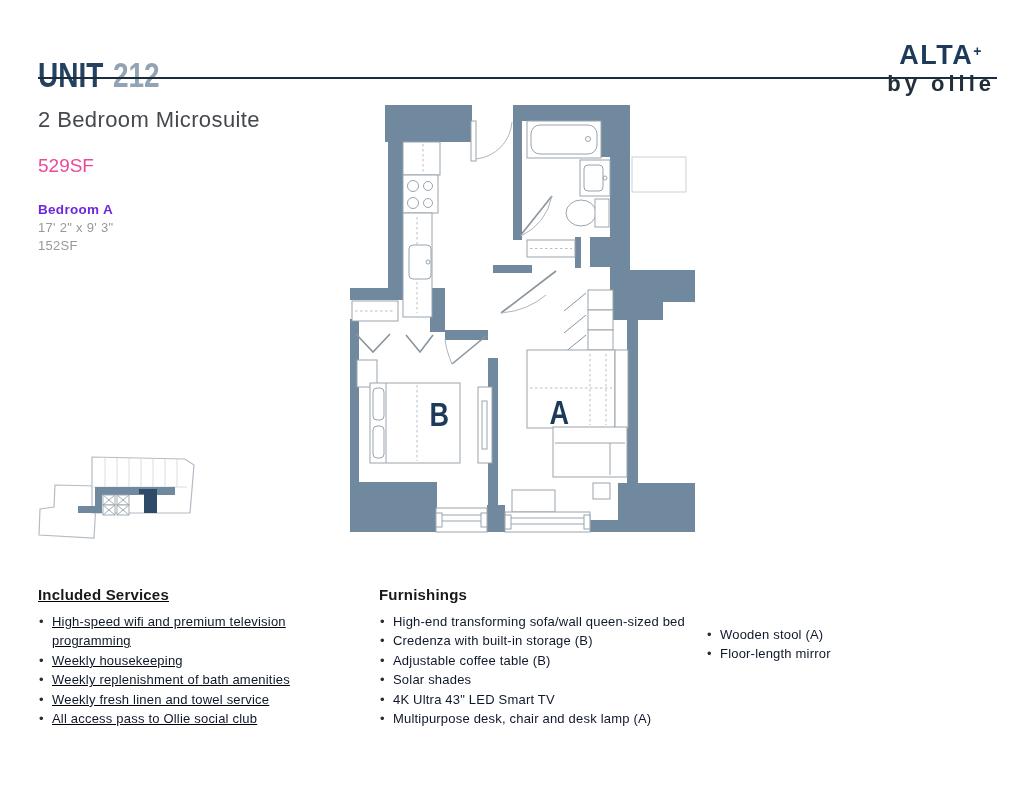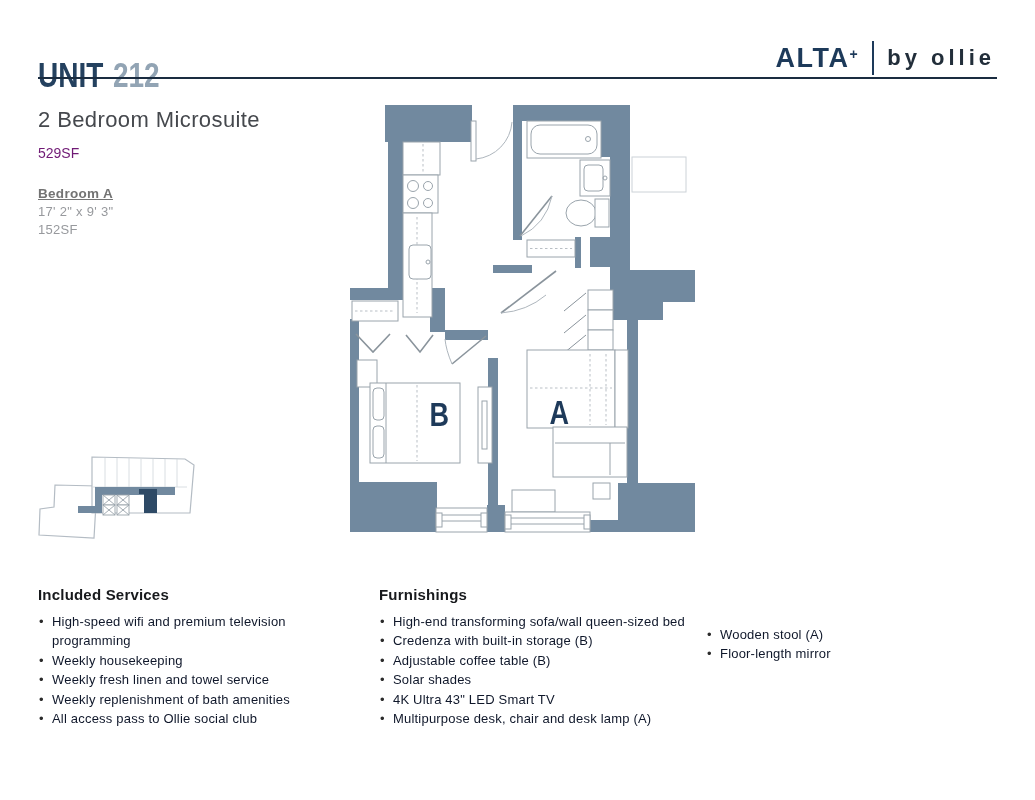--- a/index.html
+++ b/index.html
@@ -5,42 +5,42 @@
   html,body{margin:0;padding:0;background:#fff;}
   body{width:1035px;height:800px;position:relative;overflow:hidden;
        font-family:"Liberation Sans",sans-serif;-webkit-font-smoothing:antialiased;}
 
   
   .title{position:absolute;left:38px;top:32px;font-size:35px;font-weight:bold;
          letter-spacing:0px;transform:scaleX(.8);transform-origin:left center;white-space:nowrap;}
   .title .unit-word{color:#24415F;}
   .title .unit-num{color:#92A4B4;margin-left:12px;}
   .rule{position:absolute;left:38px;top:77px;width:959px;height:2px;background:#1A2C40;}
-  .brand{position:absolute;right:40px;top:40px;display:flex;align-items:center;height:36px;}
+  .brand{position:absolute;right:40px;top:40px;display:flex;align-items:center;height:36px;flex-direction:column;}
   .brand .alta{font-size:27px;font-weight:bold;color:#1D3A5A;letter-spacing:1.5px;}
   .brand .alta sup{font-size:14px;vertical-align:8px;}
   .brand .divider{width:2px;height:34px;background:#1D3A5A;margin:0 13px;}
   .brand .byline{font-size:22px;color:#222E3A;letter-spacing:4px;font-weight:700;}
 
   
   .unit-info{position:absolute;left:38px;top:107px;color:#46494E;}
   .unit-type{font-size:22px;letter-spacing:.4px;color:#45484D;}
-  .unit-area{font-size:14px;margin-top:12px;color:#701a75;}
+  .unit-area{font-size:19px;margin-top:22px;color:#ec4899;}
   .bedroom-block{margin-top:25px;}
-  .bedroom-name{font-size:13.5px;font-weight:bold;color:#737373;letter-spacing:.3px;text-decoration:underline;}
+  .bedroom-name{font-size:13.5px;font-weight:bold;color:#6d28d9;letter-spacing:.3px;}
   .bedroom-dims,.bedroom-area{font-size:13px;color:#97999D;margin-top:3px;letter-spacing:.3px;}
 
   
   .floorplan{position:absolute;left:350px;top:105px;}
   .keyplan{position:absolute;left:35px;top:447px;}
 
   
   .lists{position:absolute;left:0;top:586px;width:1035px;}
   .col{position:absolute;top:0;}
-  .col1{left:38px;width:300px;}
+  .col1{left:38px;width:300px;text-decoration:underline;}
   .col2{left:379px;width:350px;}
   .col3{left:706px;width:230px;top:31px;}
   .list-heading{font-size:15px;font-weight:bold;color:#17191C;letter-spacing:.2px;}
   ul.bullets{list-style:none;margin:9px 0 0 0;padding:0;}
   ul.bullets li{position:relative;padding-left:14px;font-size:13px;line-height:19.4px;
                 color:#0f172a;letter-spacing:.2px;}
   ul.bullets li::before{content:"\2022";position:absolute;left:1px;top:0;color:#2B2B2B;}
 
   svg .thin{stroke:#9AA4AC;stroke-width:1;fill:#fff;}
   svg .thinline{stroke:#9AA4AC;stroke-width:1;fill:none;}
@@ -218,22 +218,22 @@
   </g>
   <path d="M104,42 L122,42 L122,66 L109,66 L109,47 L104,47 Z" fill="#2E4A66"></path>
 </svg>
 
 <div class="lists">
   <div class="col col1">
     <div class="list-heading">Included Services</div>
     <ul class="bullets">
         <li>High-speed wifi and premium television programming</li>
         <li>Weekly housekeeping</li>
+        <li>Weekly replenishment of bath amenities</li>
         <li>Weekly fresh linen and towel service</li>
-        <li>Weekly replenishment of bath amenities</li>
         <li>All access pass to Ollie social club</li>
       </ul>
   </div>
   <div class="col col2">
     <div class="list-heading">Furnishings</div>
     <ul class="bullets">
         <li>High-end transforming sofa/wall queen-sized bed</li>
         <li>Credenza with built-in storage (B)</li>
         <li>Adjustable coffee table (B)</li>
         <li>Solar shades</li>

